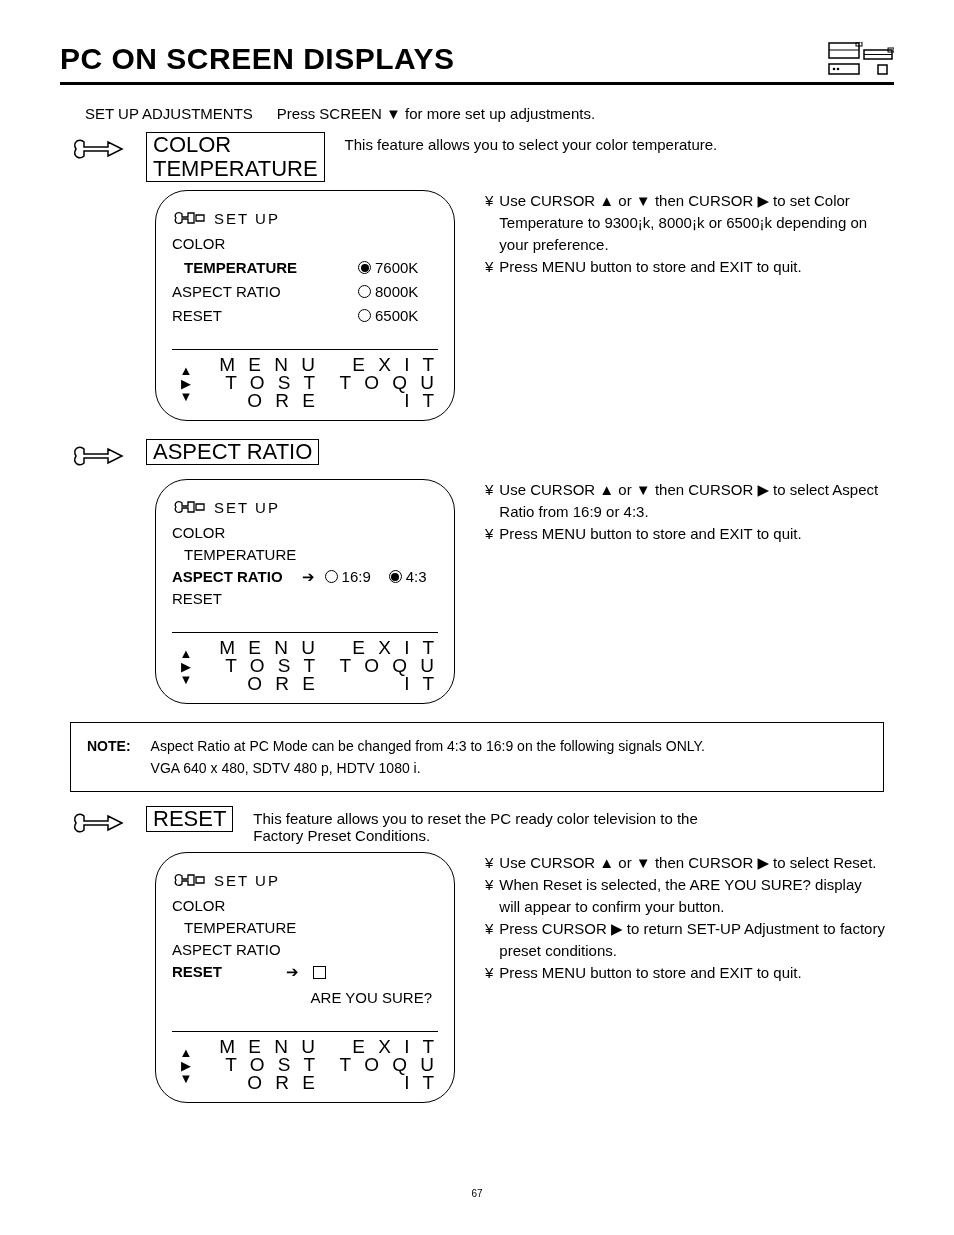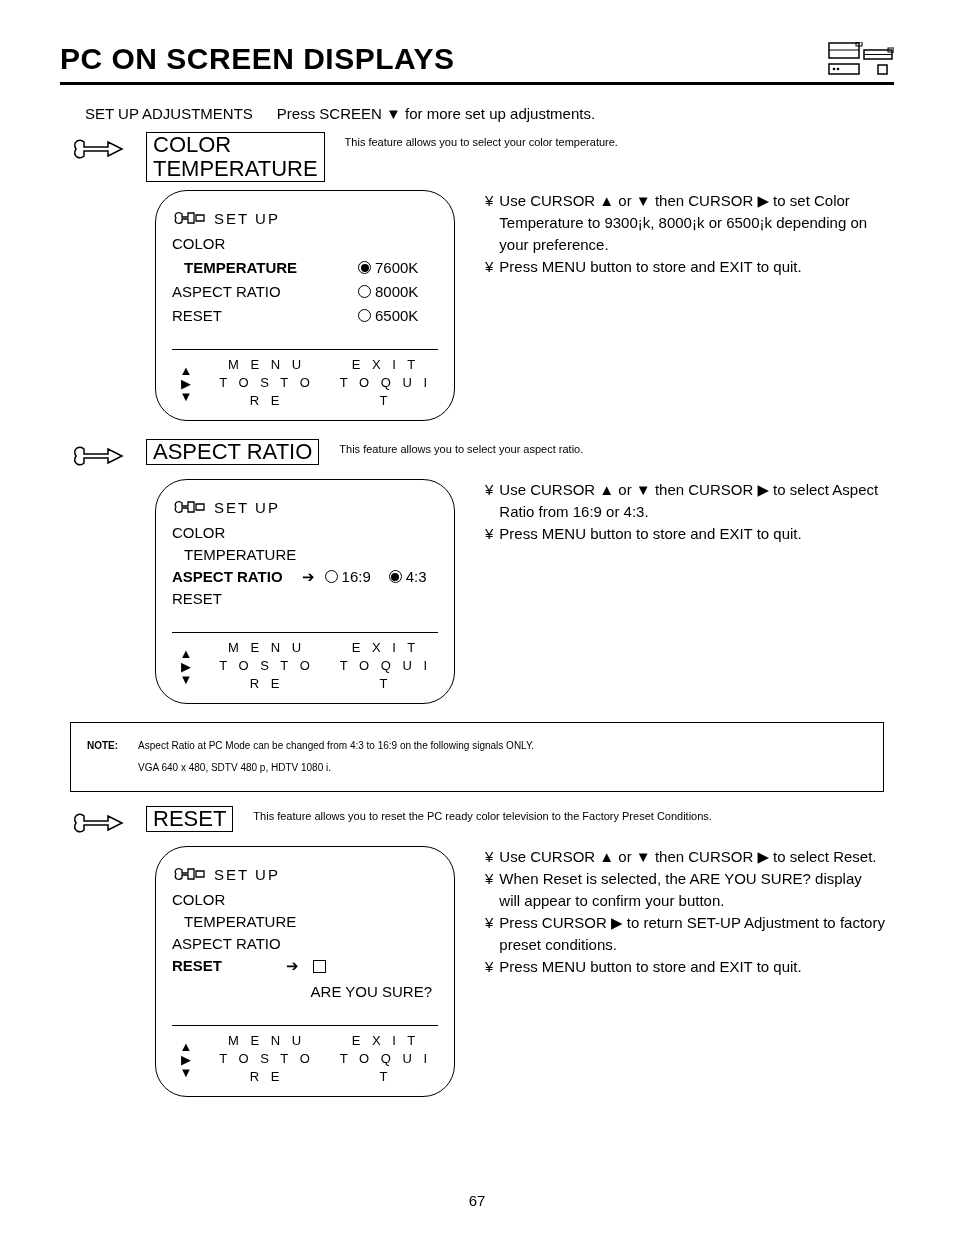--- a/index.html
+++ b/index.html
@@ -6,44 +6,44 @@
   .page{width:954px;height:1235px;position:relative;margin:0 auto;box-sizing:border-box;padding:42px 60px 0 60px}
   .head-row{display:flex;align-items:flex-start;justify-content:space-between}
   .page-title{font-family:Arial,Helvetica,sans-serif;font-weight:900;font-size:30px;letter-spacing:0.5px;margin:0}
   .hr{border:none;border-top:3px solid #000;margin:6px 0 20px 0}
   .setup-line{display:flex;align-items:center;gap:24px;margin-left:25px;font-size:15px}
   .setup-title{font-weight:400}
 
   .feature-row{display:flex;align-items:flex-start;gap:20px;margin-left:10px;margin-top:10px}
   .label-group{display:flex;align-items:flex-start;gap:20px}
   .boxed{border:1.5px solid #000;padding:0 6px;font-family:Arial,Helvetica,sans-serif;font-size:22px;line-height:24px;display:inline-block}
-  .feature-desc{font-size:11px;padding-top:4px}
+  .feature-desc{font-size:15px;padding-top:4px}
   .feature-desc.wide{max-width:460px}
 
   .screen-and-steps{display:flex;align-items:flex-start;gap:30px;margin-left:95px;margin-top:8px}
   .screen{border:1.5px solid #000;border-radius:32px;width:300px;padding:18px 16px 0 16px;box-sizing:border-box}
   .screen .sc-row1{display:flex;align-items:center;gap:8px;font-size:15px;letter-spacing:2px}
   .screen .sc-body{font-size:15px;margin-top:6px;line-height:22px}
   .sc-option-grid{display:grid;grid-template-columns:1fr 80px;row-gap:2px;font-size:15px}
   .sc-footer{border-top:1.5px solid #000;margin-top:22px;padding:6px 0 10px 0;display:flex;align-items:center;gap:14px}
-  .sc-footer .col{flex:1;text-align:center;font-size:13px;letter-spacing:4px;line-height:18px}
+  .sc-footer .col{flex:1;text-align:right;font-size:19px;letter-spacing:4px;line-height:18px}
   .nav-arrows{width:28px;text-align:center;font-size:13px;line-height:13px}
 
   .steps{font-size:15px;line-height:22px;max-width:400px}
   .steps .step{display:flex;gap:6px}
   .bullet{flex:0 0 auto}
 
-  .note-box{border:1px solid #000;margin:18px 10px 14px 10px;padding:12px 16px;font-size:10px;line-height:22px;display:flex;gap:20px}
+  .note-box{border:1px solid #000;margin:18px 10px 14px 10px;padding:12px 16px;font-size:14px;line-height:22px;display:flex;gap:20px}
   .note-box .nb-label{font-weight:700}
 
   .radio{display:inline-block;width:11px;height:11px;border:1.5px solid #000;border-radius:50%;vertical-align:-1px;position:relative;margin-right:4px}
   .radio.sel::after{content:"";position:absolute;inset:1.5px;background:#000;border-radius:50%}
   .square{display:inline-block;width:11px;height:11px;border:1.5px solid #000;vertical-align:-1px}
 
-  .page-num{position:absolute;bottom:26px;left:0;right:0;text-align:center;font-size:15px}
+  .page-num{position:absolute;bottom:36px;left:0;right:0;text-align:center;font-size:10px}
 
   
   .hdr-icons{width:66px;height:34px;position:relative}
   .hdr-icons svg{position:absolute;top:0;left:0}
 
   
   .hand{width:56px;margin-top:2px;flex:0 0 auto}
 
   .indent1{padding-left:12px}
   .bold{font-weight:700}
@@ -129,21 +129,20 @@
     </div>
   </div>
 
   <div class="feature-row" style="margin-top:18px">
     <div class="label-group">
       <svg class="hand" viewBox="0 0 56 30" width="56" height="30">
         <path d="M6 15 Q3 10 7 7 Q11 5 14 8 L14 13 L38 13 L38 8 L52 15 L38 22 L38 17 L14 17 L14 22 Q11 25 7 23 Q3 20 6 15 Z" fill="none" stroke="#000" stroke-width="1.5"></path>
       </svg>
       <span class="boxed">ASPECT RATIO</span>
     </div>
-    <span class="feature-desc">This feature allows you to select your aspect ratio.</span>
   </div>
 
   <div class="screen-and-steps">
     <div class="screen">
       <div class="sc-row1">
           <svg width="34" height="18">
             <path d="M4 9 Q2 6 5 4 Q8 3 10 5 L10 8 L16 8 L16 4 L22 4 L22 14 L16 14 L16 10 L10 10 L10 13 Q8 15 5 14 Q2 12 4 9 Z M24 6 H32 V12 H24 Z" fill="none" stroke="#000" stroke-width="1.3"></path>
           </svg>
         <span>SET UP</span>
       </div>

